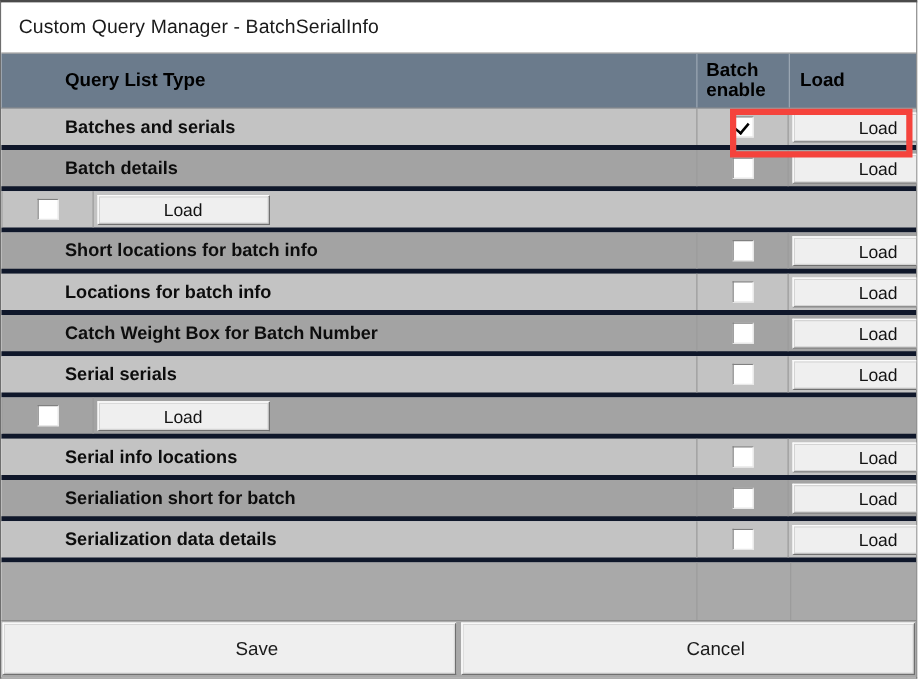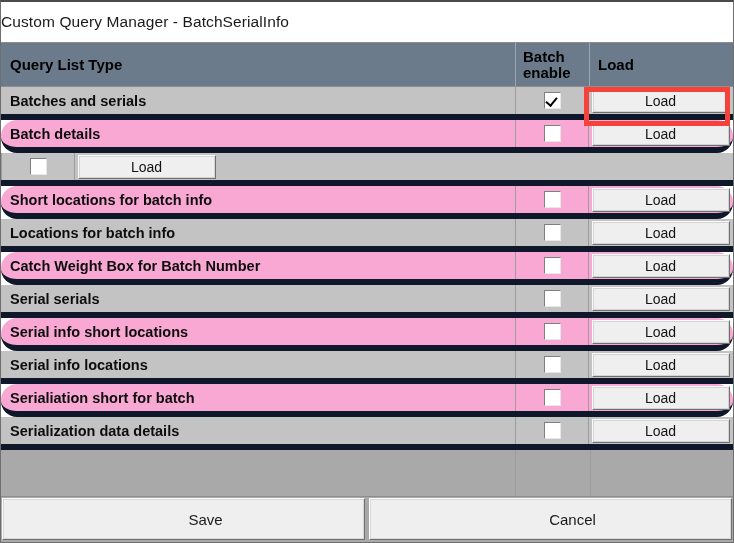--- a/index.html
+++ b/index.html
@@ -25,20 +25,21 @@
     border-bottom: 1px solid #6e6e6e;
     overflow: hidden;
   }
 
   
   .titlebar {
     height: 40px;
     background: #ffffff;
     display: flex;
     align-items: center;
+    padding-left: 14px;
     box-sizing: border-box;
   }
   .titlebar-text {
     font-size: 15.5px;
     color: #1a1a1a;
     letter-spacing: 0.1px;
     white-space: nowrap;
   }
 
   
@@ -46,21 +47,21 @@
     position: relative;
     border-top: 1px solid #8d8d8d;
   }
   .grid-header {
     display: flex;
     background: #6b7b8c;
     height: 44px;
     box-sizing: border-box;
     border-bottom: 1px solid #8d8d8d;
   }
-  .col-name  { width: 514px; flex: 0 0 514px; }
+  .col-name  { width: 514px; flex: 0 0 514px; margin-left: 42px; }
   .col-check { width: 74px;  flex: 0 0 74px;  }
   .col-load  { width: 144px; flex: 0 0 144px; }
 
   .grid-header > div {
     box-sizing: border-box;
     display: flex;
     align-items: center;
     color: #000000;
     font-size: 15px;
     font-weight: bold;
@@ -77,24 +78,24 @@
     border-left: 1px solid #9aa6b2;
     padding-left: 8px !important;
   }
 
   .grid-body { }
 
   .row {
     display: flex;
     height: 33px;
     box-sizing: border-box;
-    border-bottom: 6px solid #0f172a;
+    border-bottom: 4px solid #0f172a;
   }
   .row.light  { background: #c3c3c3; }
-  .row.dark   { background: #f9a8d4; border-radius: 16px; }
+  .row.dark   { background: #a3a3a3; }
 
   .cell-name {
     box-sizing: border-box;
     display: flex;
     align-items: center;
     padding-left: 9px;
     font-size: 14.5px;
     font-weight: bold;
     color: #0d0d0d;
     white-space: nowrap;
@@ -290,21 +291,20 @@
         <div class="row light">
           <div class="col-name cell-name">Serial serials</div>
           <div class="col-check cell-check">
             <div class="chk"></div>
           </div>
           <div class="col-load cell-load">
             <div class="btn-load">Load</div>
           </div>
         </div>
         <div class="row dark">
-          <div class="col-name cell-name">Serial info short locations</div>
           <div class="col-check cell-check">
             <div class="chk"></div>
           </div>
           <div class="col-load cell-load">
             <div class="btn-load">Load</div>
           </div>
         </div>
         <div class="row light">
           <div class="col-name cell-name">Serial info locations</div>
           <div class="col-check cell-check">

